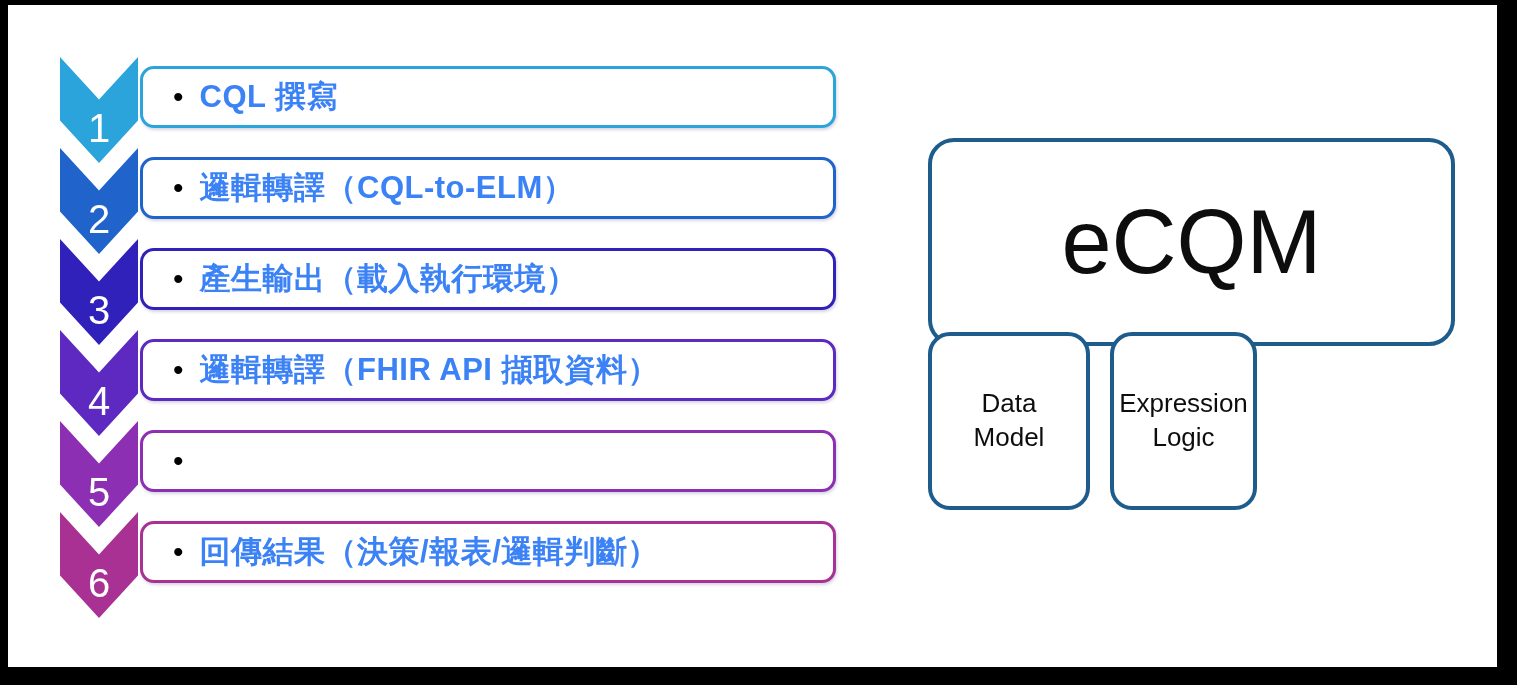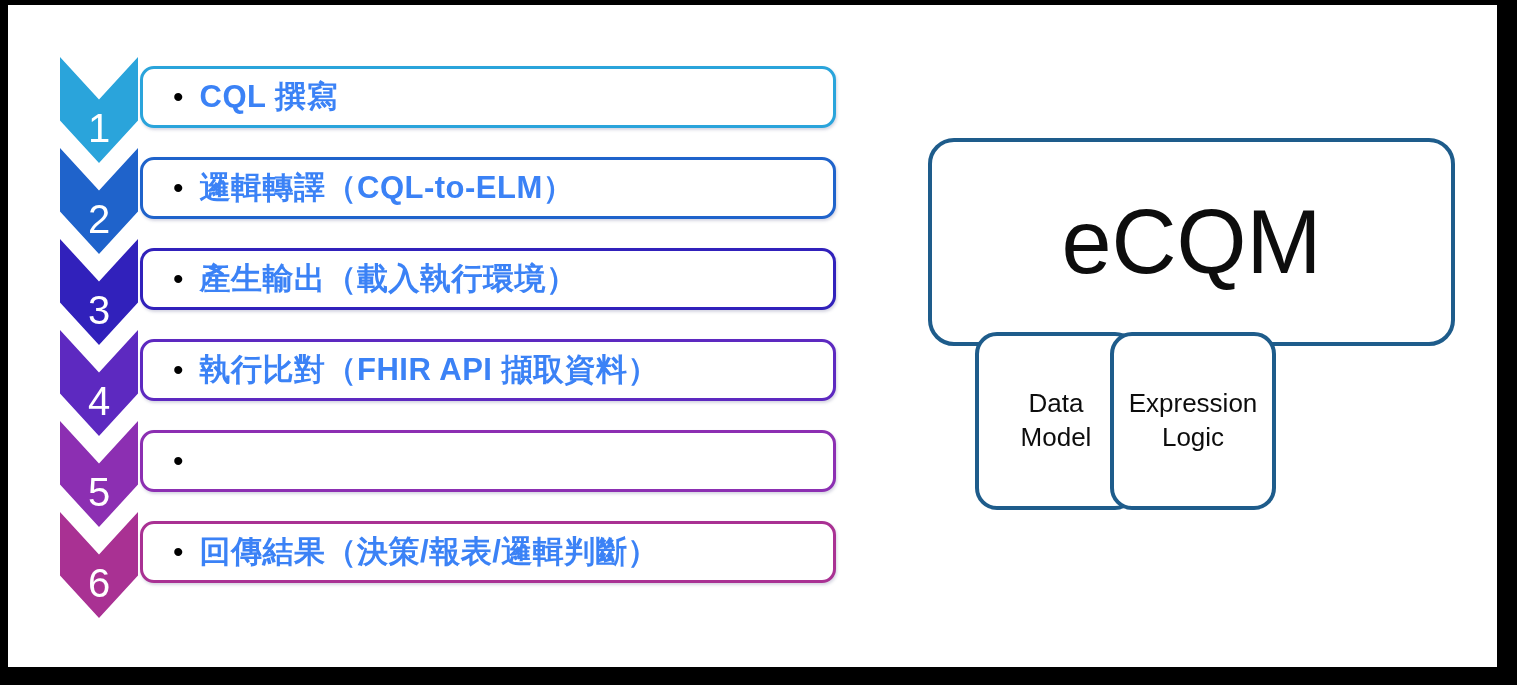--- a/index.html
+++ b/index.html
@@ -107,22 +107,22 @@
     display: flex;
     align-items: center;
     justify-content: center;
     text-align: center;
   }
   .ecqm-sub-label {
     font-size: 26px;
     color: #0d0d0d;
     line-height: 1.3;
   }
-  .sub-1 { left: 967px;  width: 162px; }
-  .sub-2 { left: 1102px; width: 166px; }
+  .sub-1 { left: 920px;  width: 162px; }
+  .sub-2 { left: 1102px; width: 147px; }
   .sub-3 { left: 1287px; width: 160px; }
   .sub-1 .ecqm-sub-label, .sub-2 .ecqm-sub-label { max-width: 130px; }
 </style>
 </head>
 <body>
 
 <div class="frame">
   <div class="slide">
 
     <div class="step step-1">
@@ -154,21 +154,21 @@
         <span class="step-label">產生輸出（載入執行環境）</span>
       </div>
     </div>
 
     <div class="step step-4">
       <div class="chevron" style="--c: #5d29c0;">
         <span class="step-num">4</span>
       </div>
       <div class="step-box" style="--c: #5d29c0;">
         <span class="bullet">•</span>
-        <span class="step-label">執行比對（FHIR API 擷取資料）</span>
+        <span class="step-label">邏輯轉譯（FHIR API 擷取資料）</span>
       </div>
     </div>
 
     <div class="step step-5">
       <div class="chevron" style="--c: #8c2fb2;">
         <span class="step-num">5</span>
       </div>
       <div class="step-box" style="--c: #8c2fb2;">
         <span class="bullet">•</span>
       </div>

